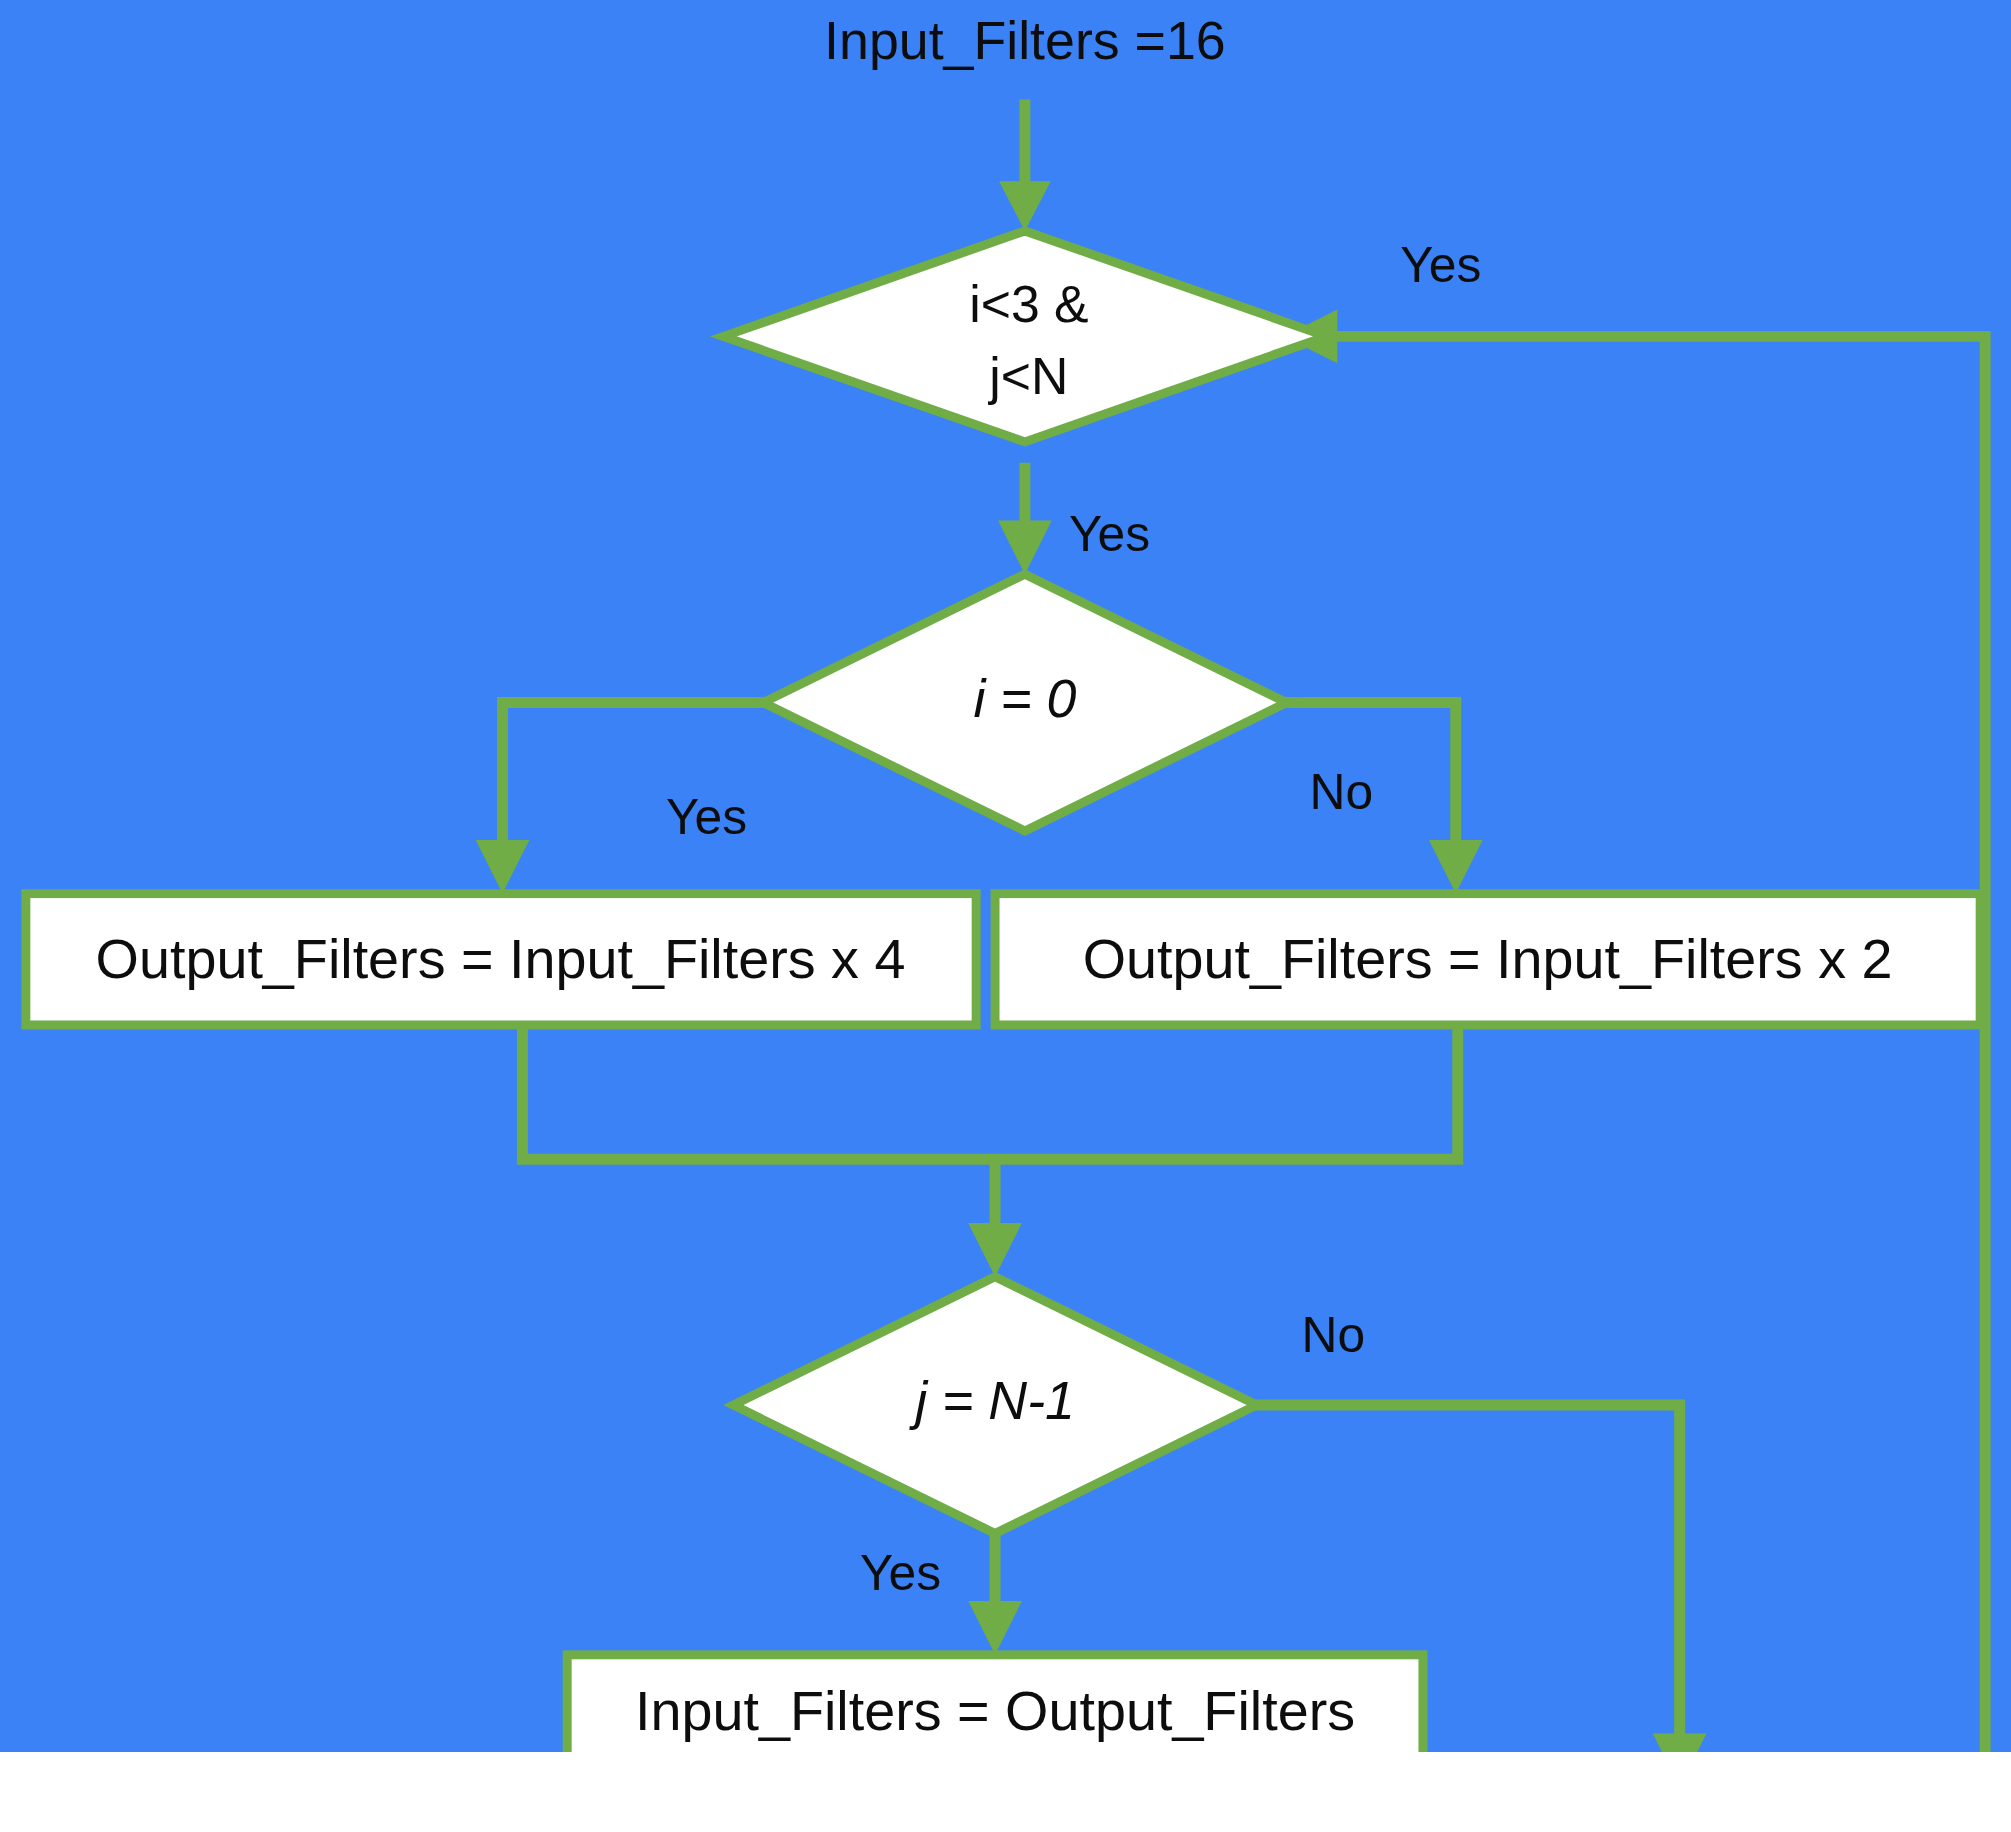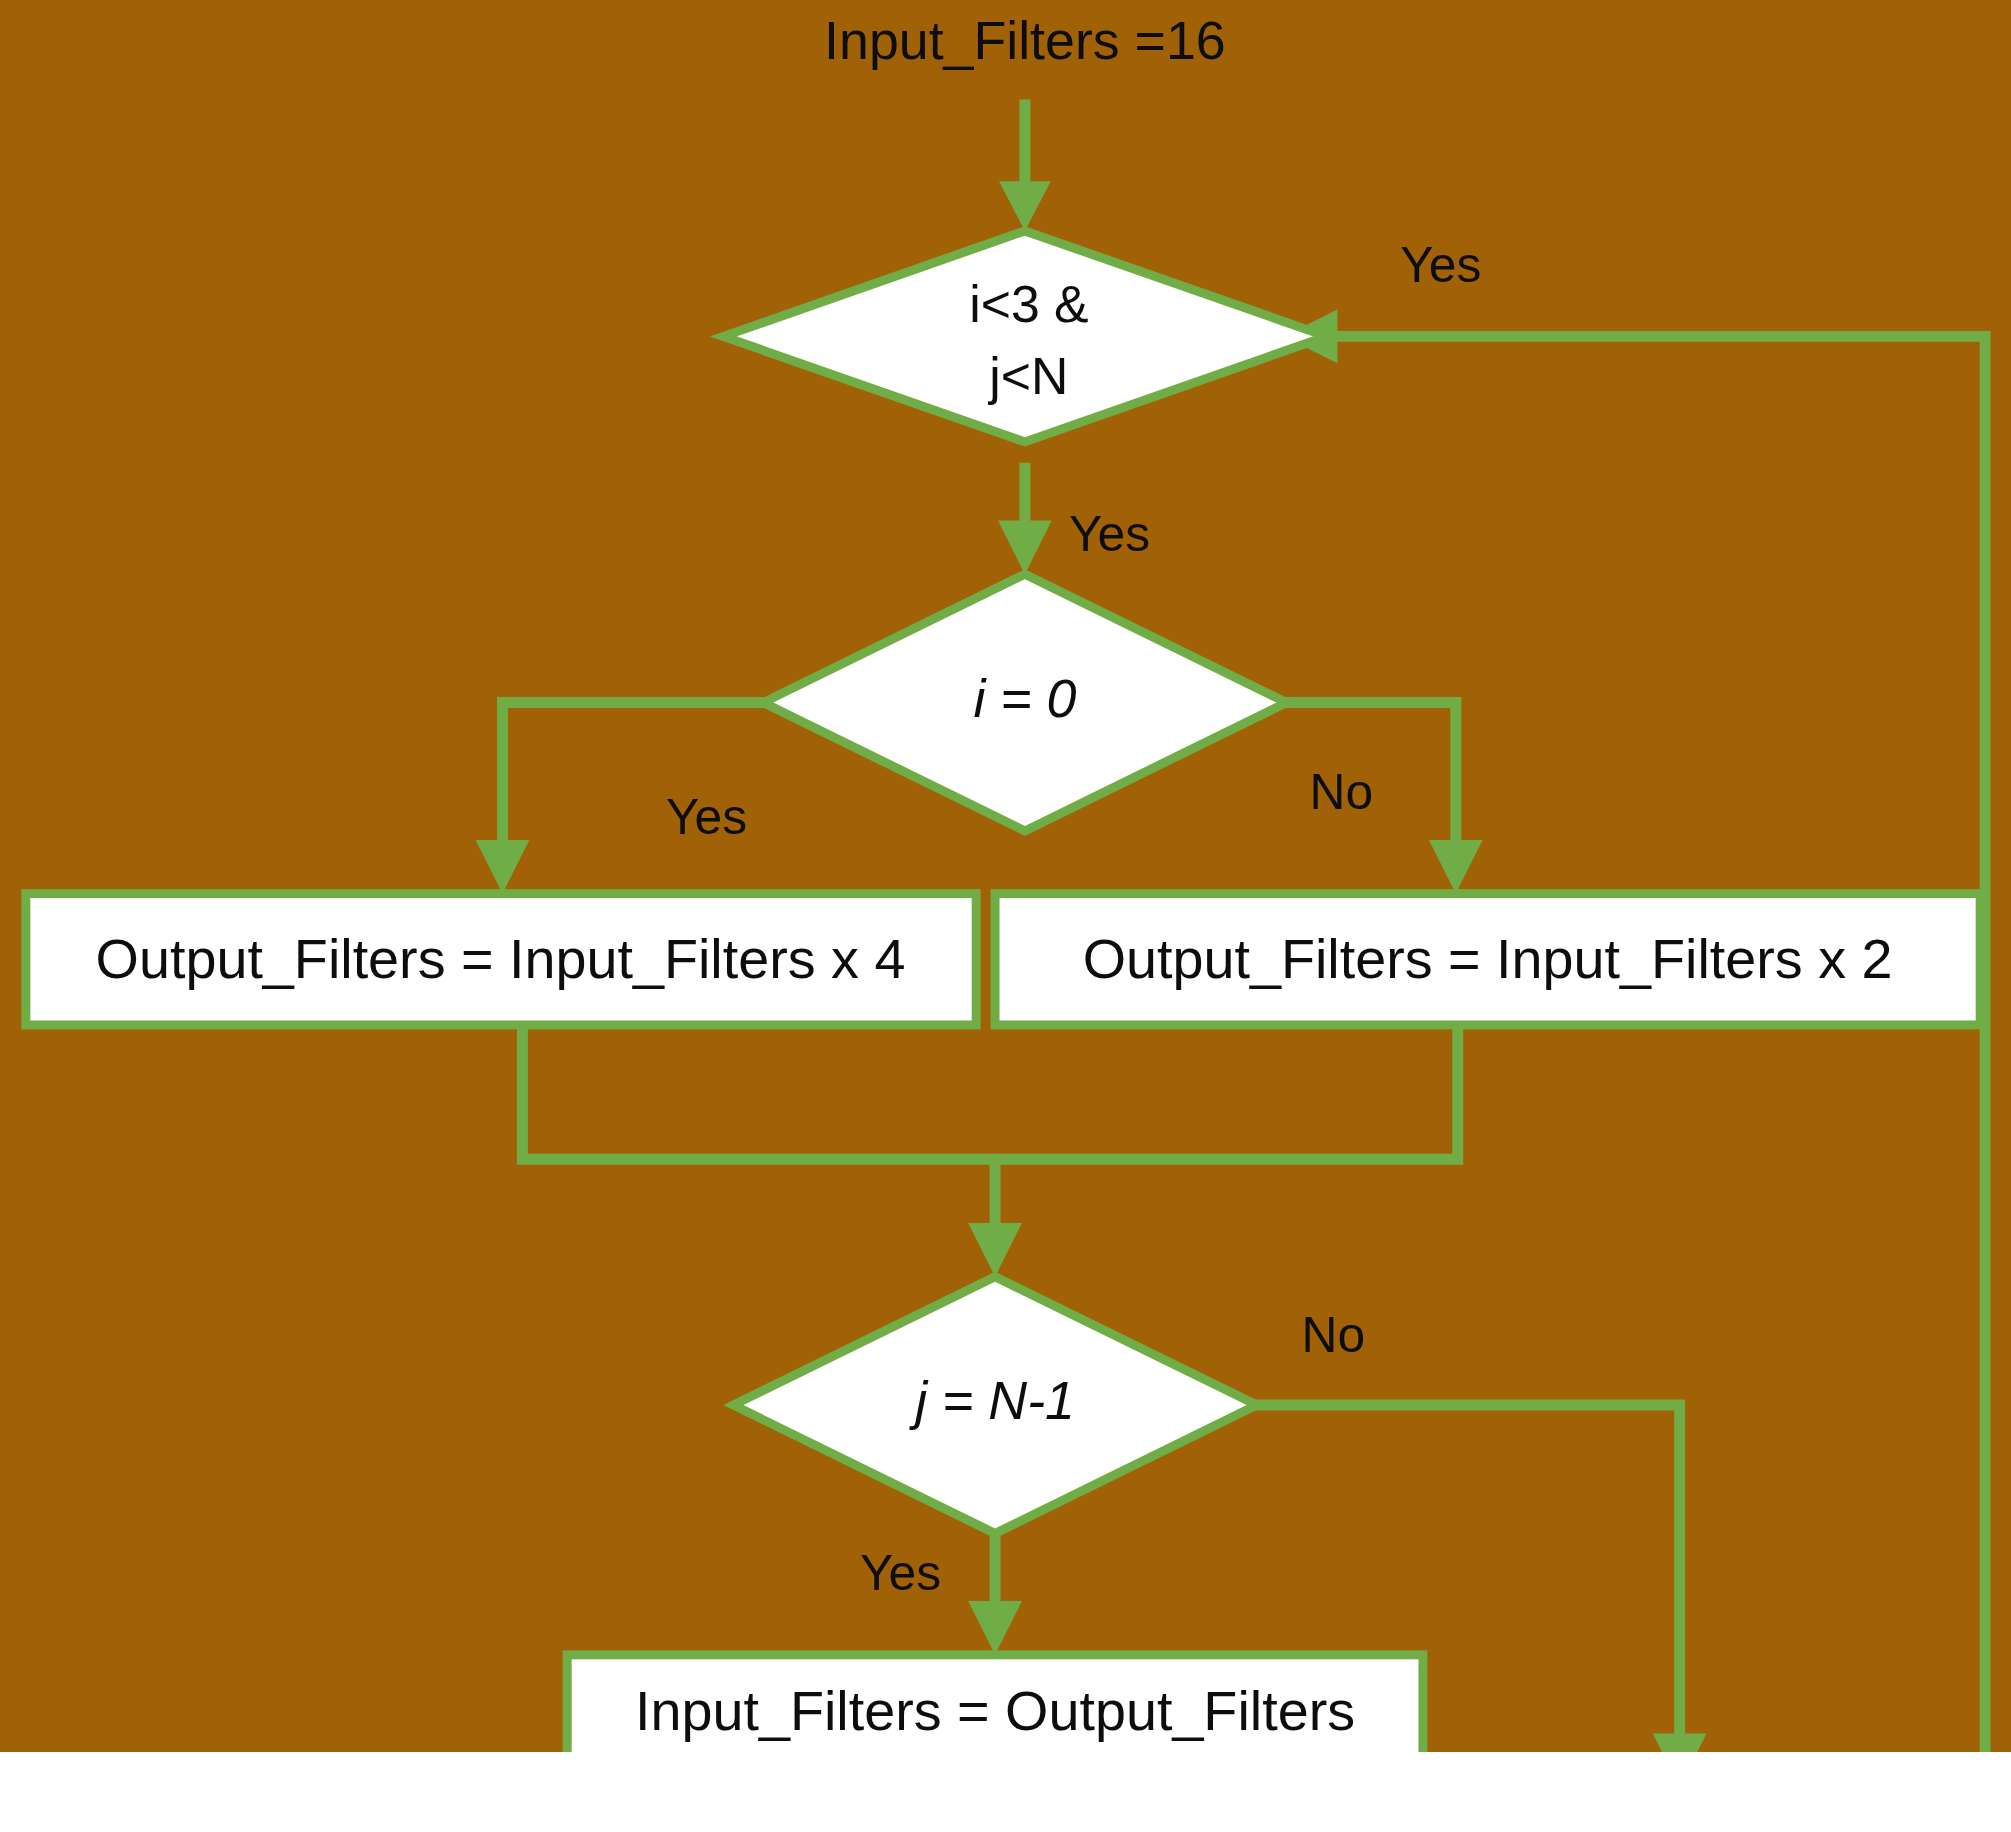--- a/index.html
+++ b/index.html
@@ -7,21 +7,21 @@
     padding: 0;
     background: #ffffff;
   }
   body {
     font-family: "Liberation Sans", sans-serif;
   }
   #flow-root {
     position: relative;
     width: 2012px;
     height: 1752px;
-    background: #a16207;
+    background: #3b82f6;
     overflow: hidden;
   }
   svg.flow-canvas {
     position: absolute;
     left: 0;
     top: 0;
     width: 2012px;
     height: 1833px;
     display: block;
   }

